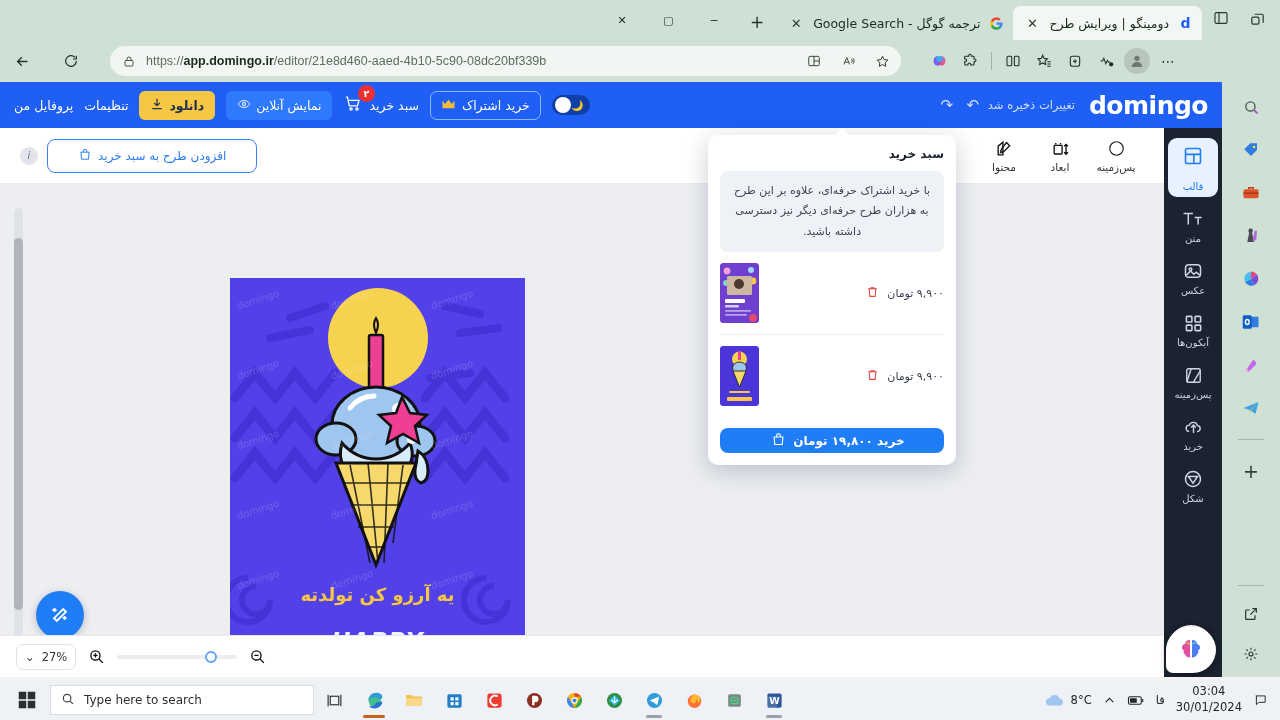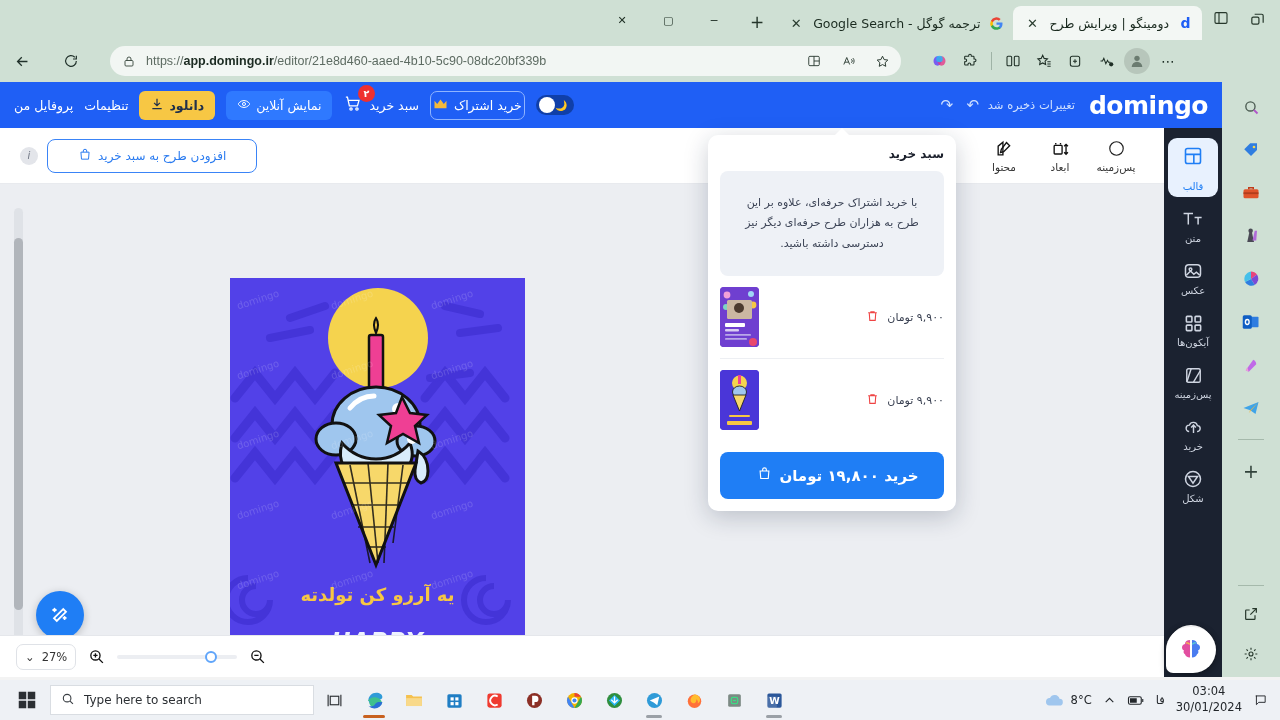--- a/index.html
+++ b/index.html
@@ -155,21 +155,21 @@
   }
   .cart-wrap { position: relative; display: flex; align-items: center; gap: 6px;
     color: #fff; font-size: 12.5px; }
   .cart-badge {
     position: absolute; top: -9px; right: 44px; background: #ef3030; color: #fff;
     font-size: 9.5px; width: 17px; height: 17px; border-radius: 50%;
     display: flex; align-items: center; justify-content: center; font-weight: 700;
   }
   .btn-sub {
     border: 1px solid #8fb4ff; border-radius: 7px; color: #fff; font-size: 12.5px;
-    padding: 6px 2px; display: flex; align-items: center; gap: 6px;
+    padding: 6px 10px; display: flex; align-items: center; gap: 6px;
   }
   .theme-toggle {
     width: 38px; height: 20px; border-radius: 11px; background: #103fa8;
     display: flex; align-items: center; padding: 2px; position: relative;
   }
   .theme-knob { width: 16px; height: 16px; border-radius: 50%; background: #fff;
     position: absolute; left: 3px; }
   .theme-moon { position: absolute; right: 6px; font-size: 10px; color: #fff; }
 
   
@@ -276,42 +276,42 @@
     background: #fff; border-radius: 10px; padding: 12px;
     box-shadow: 0 6px 24px rgba(20,30,60,.22); z-index: 50; direction: rtl;
   }
   .cart-panel:before {
     content: ""; position: absolute; top: -7px; right: 106px;
     border-left: 8px solid transparent; border-right: 8px solid transparent;
     border-bottom: 8px solid #fff;
   }
   .cart-title { font-size: 12px; font-weight: 700; color: #1a1f2b;
     text-align: right; margin-bottom: 10px; }
-  .promo-box { background: #eef1f6; border-radius: 8px; padding: 22px; }
+  .promo-box { background: #eef1f6; border-radius: 8px; padding: 10px; }
   .promo-text { font-size: 11px; color: #3c4456; line-height: 1.85; text-align: center; }
   .promo-btn {
     margin-top: 9px; background: #fff; border-radius: 7px; padding: 8px;
     font-size: 11.5px; color: #2b3445; display: flex; align-items: center;
     justify-content: center; gap: 6px;
   }
   .cart-row {
     display: flex; align-items: center; gap: 8px; padding: 11px 0;
     border-bottom: 1px solid #edeff3;
   }
   .cart-thumb { width: 39px; height: 60px; border-radius: 4px; overflow: hidden;
     flex: 0 0 39px; position: relative; }
   .thumb-a { background: linear-gradient(160deg,#7b4ad6,#4b2aa8); }
   .thumb-b { background: #4a36d8; }
   .cart-row-spacer { flex: 1 1 auto; }
   .cart-del { color: #ef4444; font-size: 13px; }
   .cart-price { font-size: 11px; color: #3a4152; }
   .buy-btn {
     margin-top: 11px; background: #1f7ef5; color: #fff; border-radius: 8px;
-    height: 47px; display: flex; align-items: center; justify-content: center;
-    gap: 7px; font-size: 15px; font-weight: 700; padding-left: 12px;
+    height: 25px; display: flex; align-items: center; justify-content: center;
+    gap: 7px; font-size: 12px; font-weight: 700; padding-left: 12px;
   }
 
   
   .zoombar {
     position: absolute; left: 0; bottom: 0; width: 1164px; height: 42px;
     background: #fff; border-top: 1px solid #e5e7eb; display: flex;
     align-items: center; padding: 0 16px; gap: 12px; direction: ltr;
   }
   .zoom-select {
     border: 1px solid #dfe2e7; border-radius: 7px; height: 26px;

